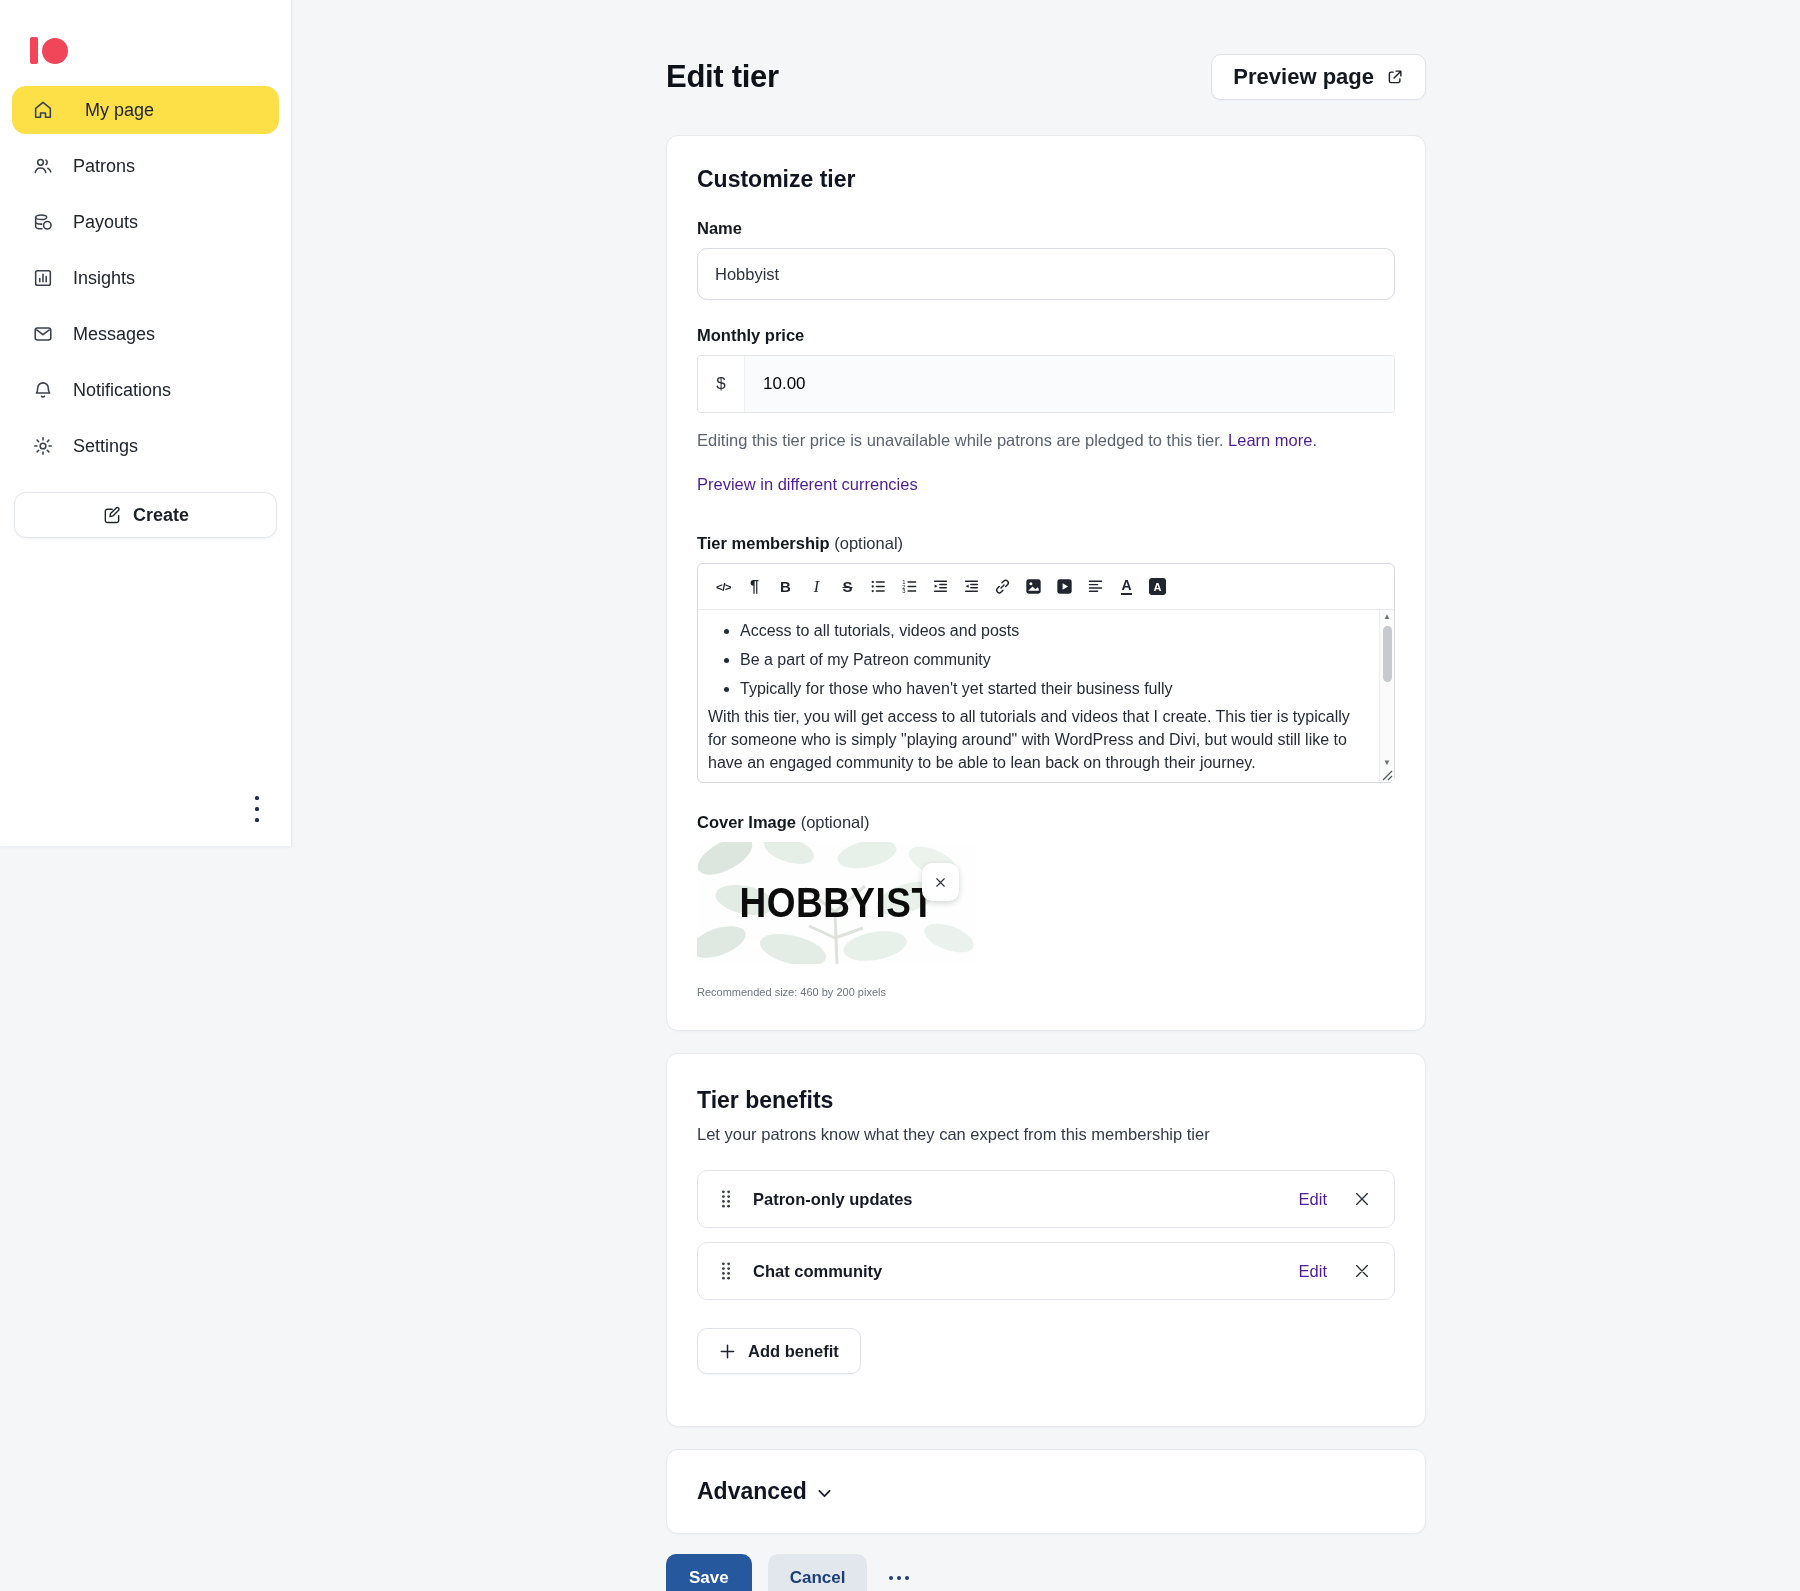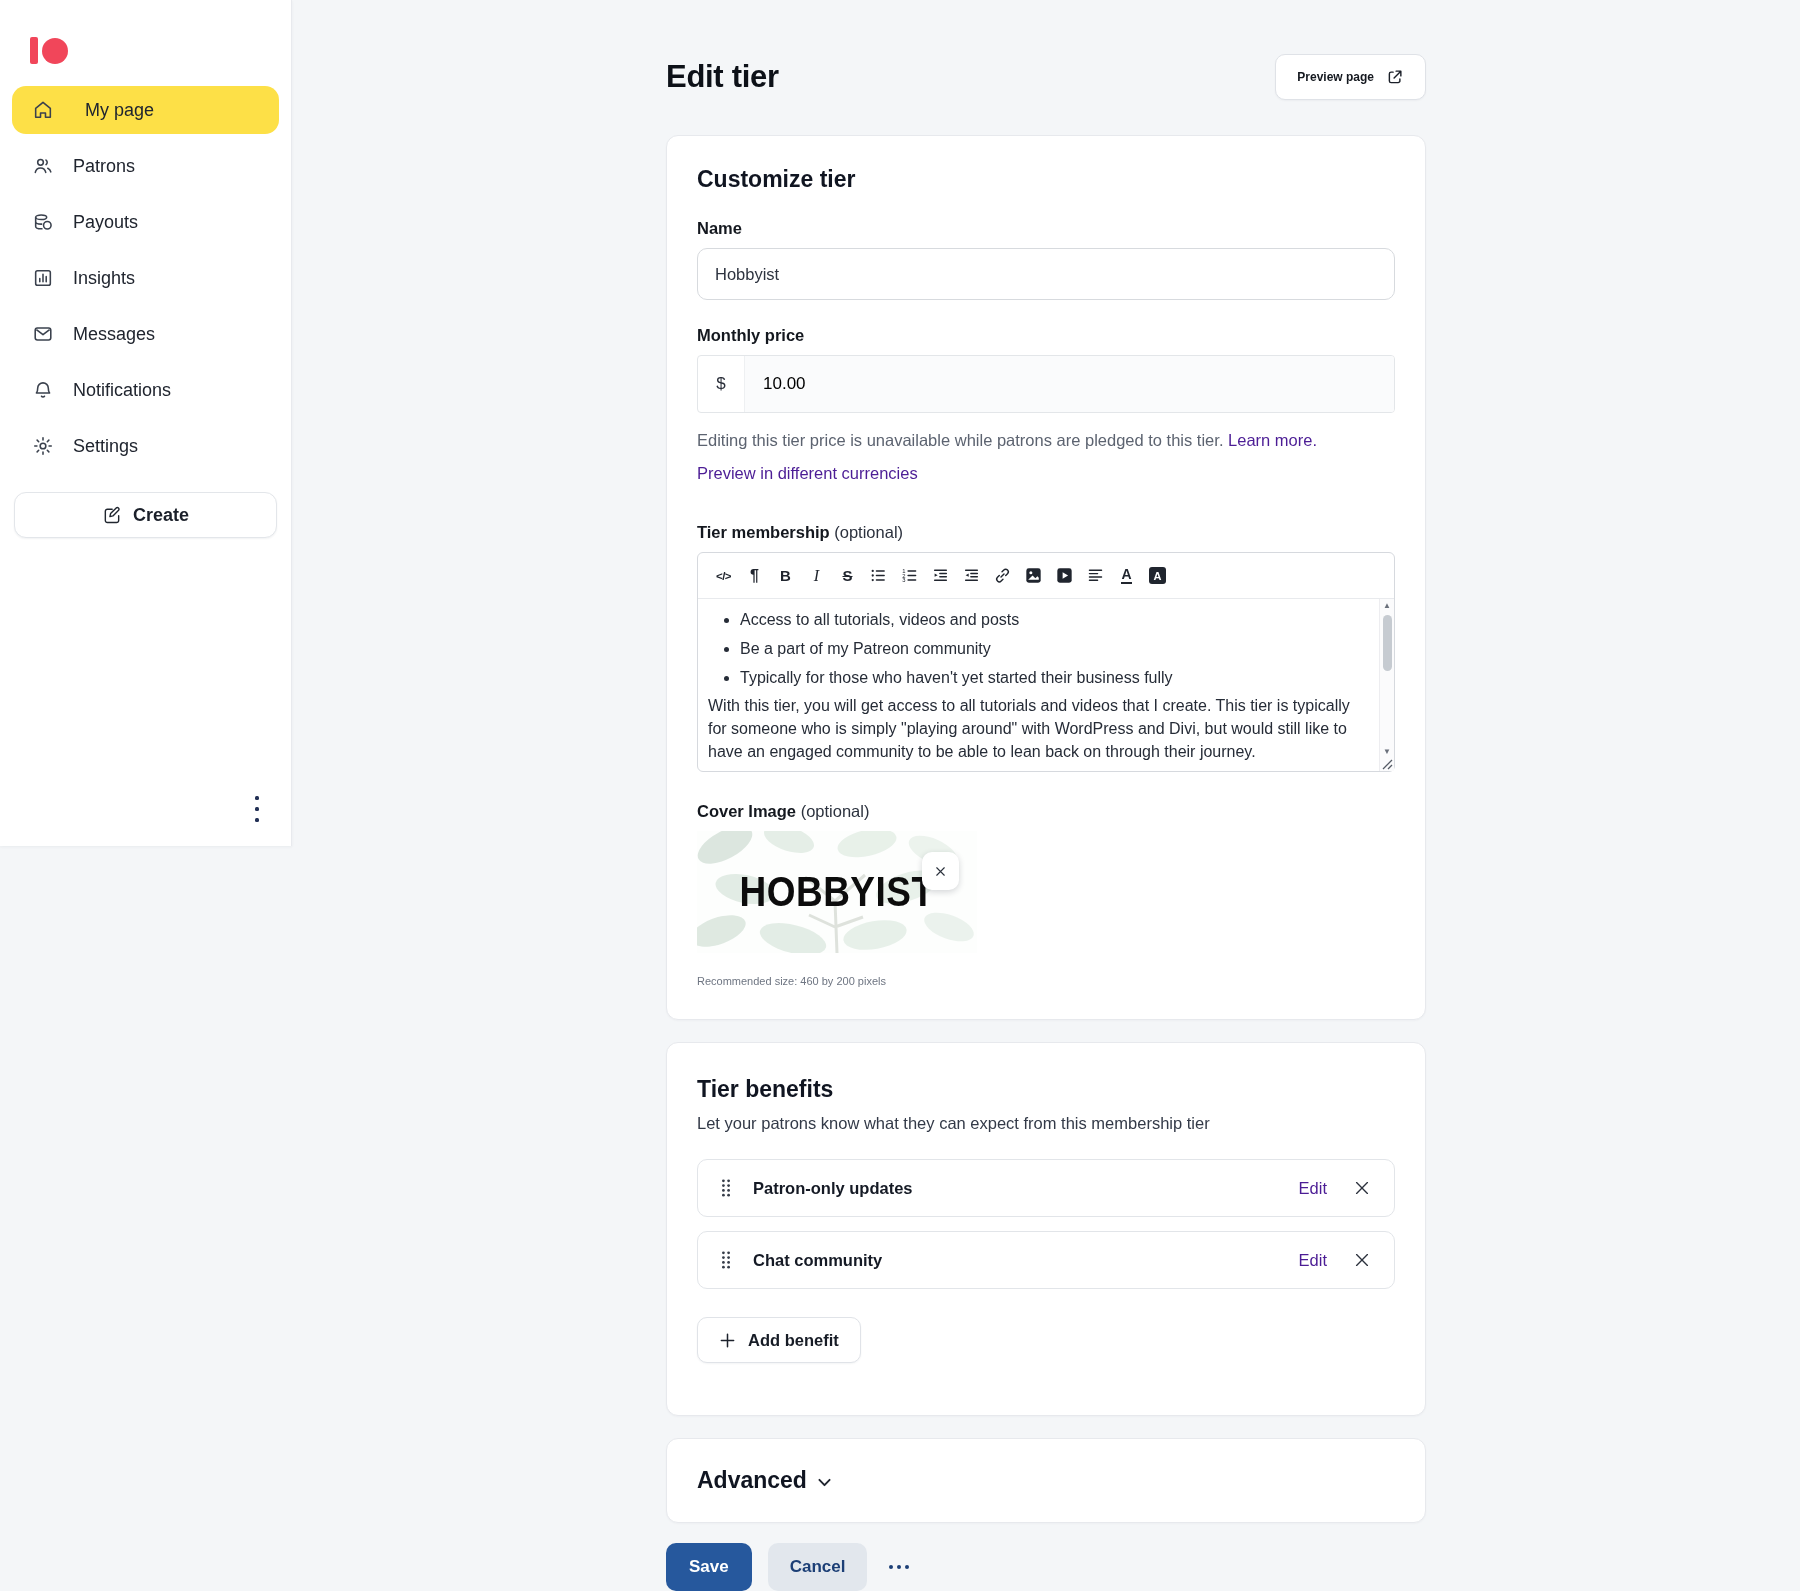--- a/index.html
+++ b/index.html
@@ -40,21 +40,21 @@
   .kebab i { width:4px; height:4px; border-radius:1.5px; background:#223055; }
   
   .main { position:absolute; left:292px; top:0; right:0; }
   .col { width:760px; margin:0 auto; }
   .page-head { margin-top:54px; display:flex; align-items:center; justify-content:space-between; }
   .page-title { font-size:31px; font-weight:700; color:#0d1118; letter-spacing:-.3px; }
   .preview-btn {
     height:46px; padding:0 21px; background:#fff;
     border:1px solid #dfe2e7; border-radius:10px;
     display:flex; align-items:center; gap:12px;
-    font-size:12px; font-weight:600; color:#14181f; cursor:pointer;
+    font-size:22px; font-weight:600; color:#14181f; cursor:pointer;
     box-shadow:0 1px 2px rgba(25,35,50,.04);
   }
   .preview-btn svg { width:18px; height:18px; color:#1a1f28; }
   .card {
     background:#fff; border:1px solid #e7e9ed; border-radius:12px;
     box-shadow:0 1px 2px rgba(25,35,50,.03);
   }
   .card-1 { margin-top:35px; padding:30px 30px 32px; }
   .card-title { font-size:23px; font-weight:700; color:#101521; }
   .field-label { font-size:16.5px; font-weight:700; color:#14181f; }
@@ -67,21 +67,21 @@
     font-family:inherit; outline:none;
   }
   .price-group {
     margin-top:10px; height:58px; border:1px solid #e3e6e9; border-radius:4px;
     display:flex; overflow:hidden; background:#fff;
   }
   .currency-cell { width:47px; display:flex; align-items:center; justify-content:center; font-size:17px; color:#292e39; border-right:1px solid #eef0f2; }
   .price-value { flex:1; background:#fafbfc; display:flex; align-items:center; padding:0 18px; font-size:17px; color:#000000; }
   .note { margin-top:16px; font-size:16.5px; color:#5c6370; line-height:1.35; }
   a.lnk { color:#4c1d95; text-decoration:none; cursor:pointer; }
-  .currencies { display:inline-block; margin-top:13px; font-size:16.5px; }
+  .currencies { display:inline-block; margin-top:24px; font-size:16.5px; }
   
   .editor { margin-top:10px; border:1px solid #d6d9de; border-radius:6px; background:#fff; }
   .toolbar { height:46px; display:flex; align-items:center; padding:0 10px; border-bottom:1px solid #e8eaed; }
   .tb-icon { width:31px; height:30px; display:flex; align-items:center; justify-content:center; color:#20252e; cursor:pointer; }
   .tb-icon svg { width:17px; height:17px; }
   .g-code { font-size:11.5px; font-weight:700; letter-spacing:-.5px; }
   .g-p { font-size:16px; font-weight:600; }
   .g-b { font-size:15px; font-weight:800; }
   .g-i { font-size:16px; font-style:italic; font-family:"Liberation Serif","DejaVu Serif",serif; }
   .g-s { font-size:15px; font-weight:600; text-decoration:line-through; }

